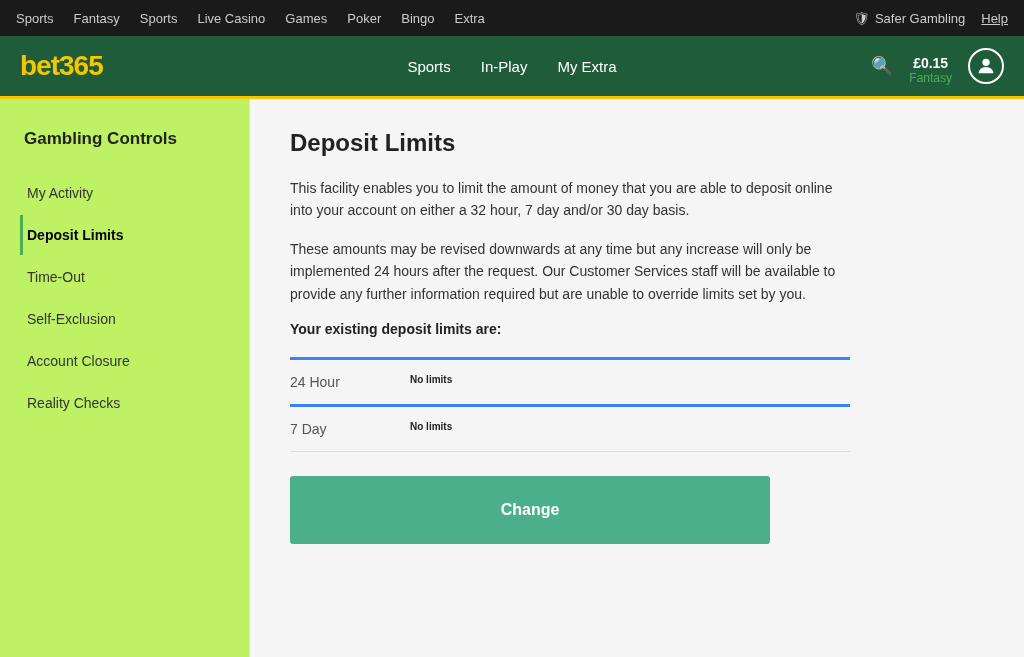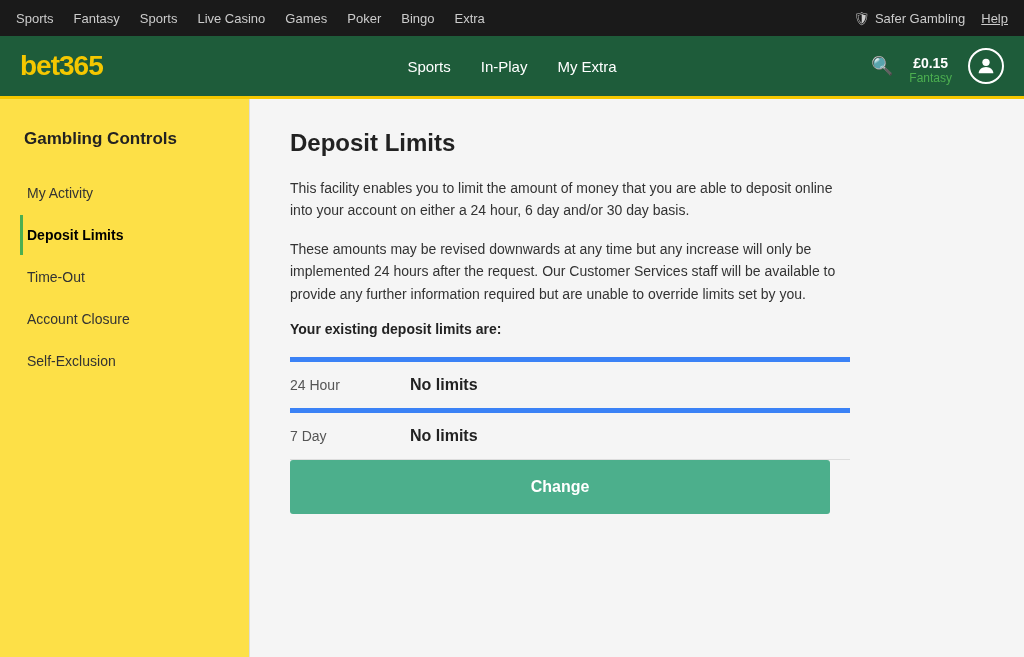--- a/index.html
+++ b/index.html
@@ -107,21 +107,21 @@
     
     .content-area {
       display: flex;
       height: calc(657px - 36px - 60px - 3px);
       background: #efefef;
     }
 
     
     .sidebar {
       width: 250px;
-      background: #fde047;
+      background: #bef264;
       padding: 30px 0 20px 20px;
       border-right: 1px solid #ddd;
       flex-shrink: 0;
     }
     .sidebar-title {
       font-size: 17px;
       font-weight: bold;
       color: #222;
       margin-bottom: 24px;
       padding-left: 4px;
@@ -162,46 +162,47 @@
     }
     .limits-heading {
       font-size: 14px;
       font-weight: bold;
       color: #222;
       margin-bottom: 20px;
       margin-top: 10px;
     }
     .limit-row {
       display: flex;
-      align-items: center;
+      align-items: flex-start;
       padding: 14px 0;
-      border-top: 5px solid #3b82f6;
+      border-top: 3px solid #3b82f6;
       max-width: 560px;
     }
     .limit-row:last-of-type { border-bottom: 1px solid #ddd; }
     .limit-label {
       width: 120px;
       font-size: 14px;
       color: #555;
     }
     .limit-value {
-      font-size: 16px;
+      font-size: 10px;
       font-weight: bold;
       color: #222;
     }
     .change-btn {
       display: block;
-      width: 540px;
+      width: 480px;
       max-width: 560px;
       background: #4caf8c;
       color: #fff;
       font-size: 16px;
       font-weight: bold;
       border: none;
-      padding: 18px;
+      padding: 25px;
+      margin-top: 24px;
       cursor: pointer;
       text-align: center;
       border-radius: 3px;
     }
   </style>
 </head>
 <body>
 
 <nav class="top-nav">
   <div class="top-nav-left">
@@ -249,27 +250,28 @@
 
 <div class="accent-bar"></div>
 
 <div class="content-area">
 
   <aside class="sidebar">
     <div class="sidebar-title">Gambling Controls</div>
     <div class="sidebar-item">My Activity</div>
     <div class="sidebar-item active">Deposit Limits</div>
     <div class="sidebar-item">Time-Out</div>
+    <div class="sidebar-item">Self-Exclusion</div>
     <div class="sidebar-item">Account Closure</div>
-    <div class="sidebar-item">Self-Exclusion</div>
+    <div class="sidebar-item">Reality Checks</div>
   </aside>
 
   <main class="main-content">
     <h1 class="page-title">Deposit Limits</h1>
-    <p class="description">This facility enables you to limit the amount of money that you are able to deposit online into your account on either a 24 hour, 6 day and/or 30 day basis.</p>
+    <p class="description">This facility enables you to limit the amount of money that you are able to deposit online into your account on either a 32 hour, 7 day and/or 30 day basis.</p>
     <p class="description">These amounts may be revised downwards at any time but any increase will only be implemented 24 hours after the request. Our Customer Services staff will be available to provide any further information required but are unable to override limits set by you.</p>
     <p class="limits-heading">Your existing deposit limits are:</p>
 
     <div class="limit-row">
       <span class="limit-label">24 Hour</span>
       <span class="limit-value">No limits</span>
     </div>
     <div class="limit-row">
       <span class="limit-label">7 Day</span>
       <span class="limit-value">No limits</span>

